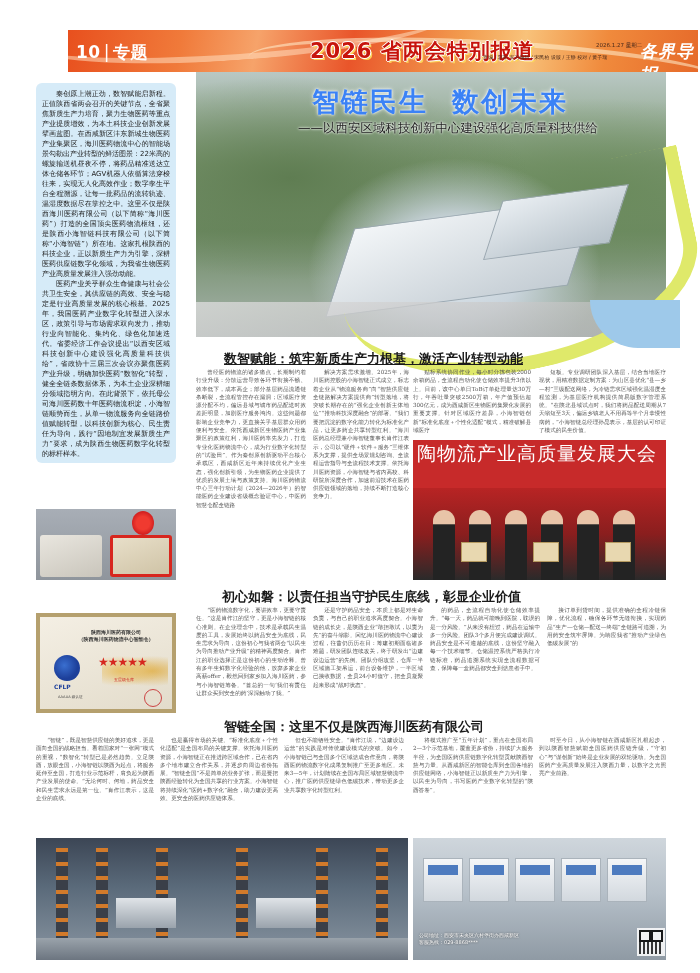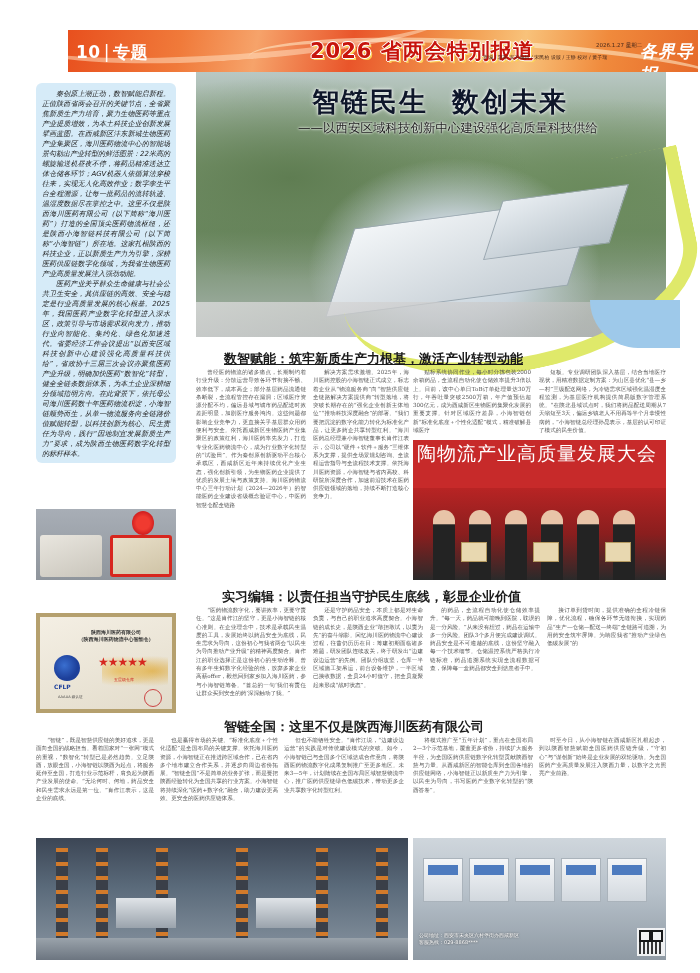--- a/index.html
+++ b/index.html
@@ -32,36 +32,36 @@
     background:
       radial-gradient(ellipse at 55% 75%, #dfe6ec 0%, #c9d4dc 18%, rgba(150,170,160,0) 40%),
       radial-gradient(ellipse at 20% 40%, #5f7d52 0%, rgba(80,110,70,0) 45%),
       radial-gradient(ellipse at 85% 45%, #6a8a5c 0%, rgba(80,110,70,0) 45%),
       linear-gradient(180deg, #b9c8c4 0%, #7f9a74 35%, #6d8a62 60%, #a9b5b0 100%);
     overflow: hidden;
   }
   .hero .building { position: absolute; left: 150px; top: 140px; width: 230px; height: 90px; background: linear-gradient(160deg, #f3f6f8, #c3ccd3); transform: skewX(-25deg) rotate(-8deg); border: 1px solid #9aa7b0; }
   .hero .building2 { position: absolute; left: 300px; top: 120px; width: 120px; height: 60px; background: linear-gradient(160deg, #e9eef2, #b7c2ca); transform: skewX(-25deg) rotate(-8deg); border: 1px solid #9aa7b0; }
   .hero .road { position: absolute; left: 0; top: 230px; width: 470px; height: 40px; background: linear-gradient(170deg, rgba(220,220,220,0.8), rgba(170,170,170,0.6)); }
-  .hero-title { position: absolute; left: 312px; top: 84px; font-family: "DejaVu Sans", sans-serif; font-weight: bold; font-size: 27px; color: #0f172a; letter-spacing: 2px; white-space: nowrap; text-shadow: 0 0 4px rgba(255,255,255,0.9), 0 0 2px #fff; }
+  .hero-title { position: absolute; left: 312px; top: 84px; font-family: "DejaVu Sans", sans-serif; font-weight: bold; font-size: 27px; color: #3b82f6; letter-spacing: 2px; white-space: nowrap; text-shadow: 0 0 4px rgba(255,255,255,0.9), 0 0 2px #fff; }
   .hero-title .gap { display: inline-block; width: 24px; }
   .hero-subtitle { position: absolute; left: 298px; top: 120px; font-family: "DejaVu Sans", sans-serif; font-size: 12.5px; color: #1d1d1d; white-space: nowrap; text-shadow: 0 0 3px #fff, 0 0 2px #fff; }
 
   
   .arc-green { position: absolute; left: 340px; top: 180px; width: 360px; height: 190px; border-radius: 0 0 50% 50%; border-bottom: 14px solid #dfe96a; border-right: 14px solid #dfe96a; transform: rotate(-12deg); }
   .arc-blue { position: absolute; left: 590px; top: 300px; width: 90px; height: 48px; background: #9ec9ea; border-radius: 0 0 0 60px; }
 
   
   .intro-box {
     position: absolute; left: 36px; top: 83px; width: 140px; height: 380px;
     background: #d6ebf8; border-radius: 6px; padding: 6px 6px;
     font-family: "DejaVu Sans", sans-serif; font-size: 7px; line-height: 10px; color: #222; text-align: justify;
     overflow: hidden;
   }
-  .intro-box p { text-indent: 2em; margin-bottom: 0; font-style: italic; }
+  .intro-box p { text-indent: 2em; margin-bottom: 0; }
 
   
   .sec-head { position: absolute; font-family: "DejaVu Serif", serif; font-weight: bold; font-size: 13px; color: #1a1a1a; white-space: nowrap; }
   .sec1 { left: 224px; top: 350px; text-decoration: underline; }
   .sec2 { left: 222px; top: 588px; }
   .sec3 { left: 224px; top: 718px; }
 
   
   .col {
     position: absolute; font-family: "DejaVu Serif", serif; font-size: 5.6px; line-height: 8.3px;
@@ -186,21 +186,21 @@
     <div class="person" style="left:92px;"></div>
     <div class="person" style="left:128px;"></div>
     <div class="person" style="left:164px;"></div>
     <div class="person" style="left:200px;"></div>
     <div class="plaque" style="left:48px;"></div>
     <div class="plaque" style="left:120px;"></div>
     <div class="plaque" style="left:192px;"></div>
   </div>
 </div>
 
-<div class="sec-head sec2">实习编辑：以责任担当守护民生底线，彰显企业价值</div>
+<div class="sec-head sec2">初心如磐：以责任担当守护民生底线，彰显企业价值</div>
 <div class="col" style="left:196px; top:606px; width:110px; height:104px;">
     <p>“医药物流数字化，要讲效率，更要守责任。”这是肖作江的坚守，更是小海智链的核心准则。在企业理念中，技术是承载民生温度的工具，发展始终以药品安全为底线，民生需求为导向，这份初心与我省两会“以民生为导向推动产业升级”的精神高度契合。肖作江的职业选择正是这份初心的生动诠释。曾有多年生鲜数字化经验的他，放弃多家企业高薪offer，毅然回到家乡加入海川医药，参与小海智链筹备。“首总的一句‘我们有责任让群众买到安全的药’深深触动了我。”</p>
   </div>
 <div class="col" style="left:313px; top:606px; width:110px; height:104px;">
     <p>还是守护药品安全，本质上都是对生命负责，与自己的职业追求高度契合。小海智链的成长史，是陕西企业“敢担敢试，以责为先”的奋斗缩影。回忆海川医药物流中心建设过程，往昔仍历历在目：筹建初期面临诸多难题，研发团队连续攻关，终于研发出“边建设边运营”的先例。团队分组攻坚，仓库一半区域施工架吊运，前台设备维护，一半区域已接收数据，全员24小时值守，把全员凝聚起来形成“战时状态”。</p>
   </div>
 <div class="col" style="left:430px; top:606px; width:110px; height:104px;">
     <p>的药品，全流程自动化使仓储效率提升。“每一天，药品就可能晚到医院，耽误的是一分风险。”从来没有想过，药品在运输中多一分风险。团队3个多月便完成建设调试。药品安全是不可逾越的底线，这份坚守融入每一个技术细节。仓储温控系统严格执行冷链标准，药品追溯系统实现全流程数据可查，保障每一盒药品都安全到达患者手中。</p>
   </div>
 <div class="col" style="left:547px; top:606px; width:119px; height:104px;">

